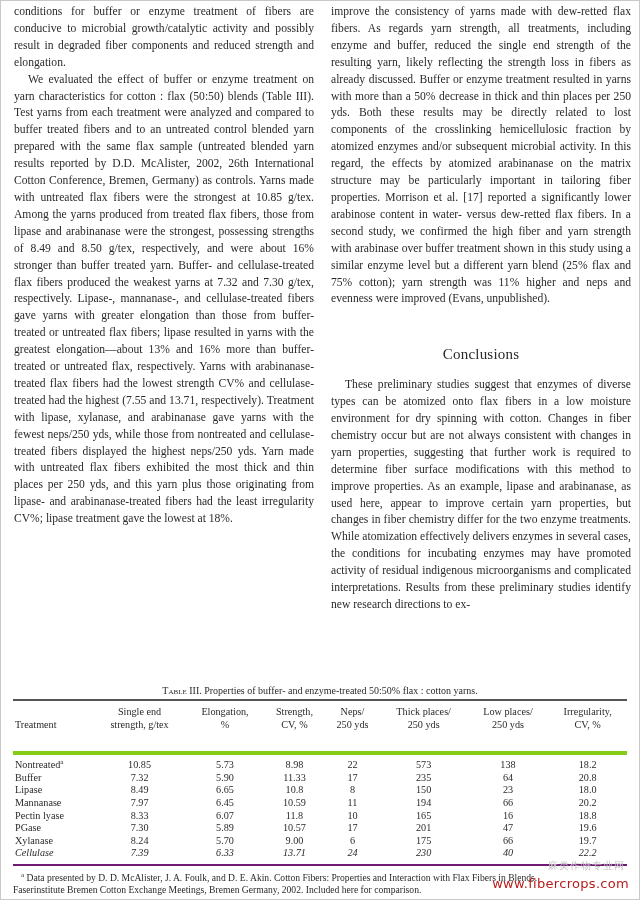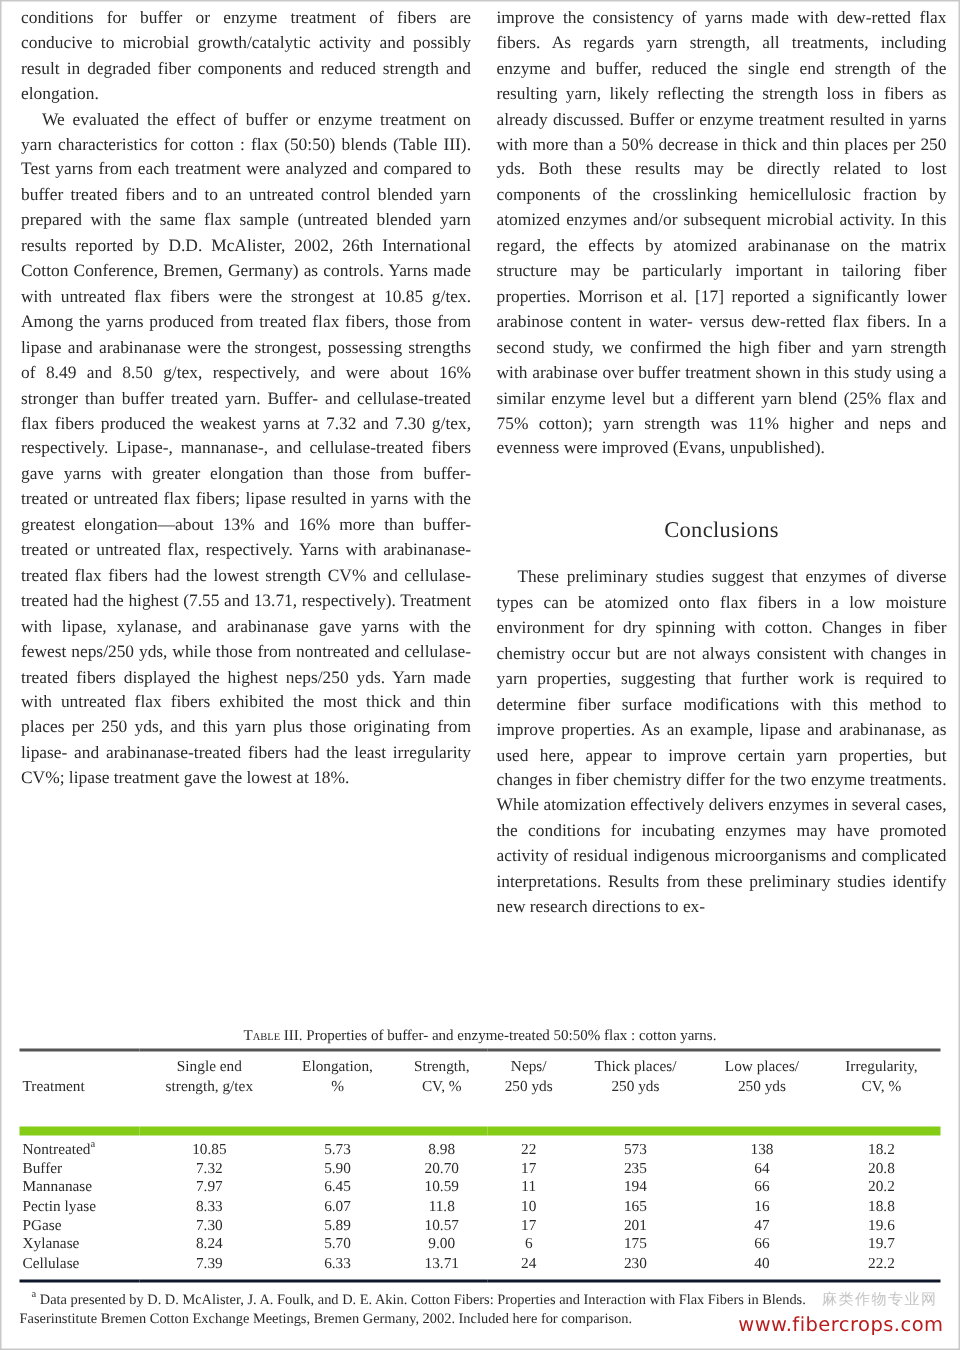--- a/index.html
+++ b/index.html
@@ -27,26 +27,26 @@
     }
     .table-wrap {
       position: absolute; left: 12px; top: 684px; width: 614px;
     }
     .caption {
       text-align: center; font-size: 10px; margin-bottom: 3px;
     }
     .caption .sc { font-variant: small-caps; }
     table { width: 100%; border-collapse: collapse; font-size: 10.2px; line-height: 12.6px; }
     thead tr.top td { border-top: 2px solid #555; height: 0; padding: 0; }
-    th { font-weight: normal; padding: 5px 2px 20px 2px; vertical-align: bottom; text-align: center; border-bottom: 6px solid #84cc16; }
+    th { font-weight: normal; padding: 5px 2px 20px 2px; vertical-align: bottom; text-align: center; border-bottom: 4px solid #84cc16; }
     th:first-child { text-align: left; }
     tbody td { text-align: center; padding: 0 2px; }
     tbody tr:first-child td { padding-top: 4px; }
     tbody td:first-child { text-align: left; }
-    tbody tr:last-child td { padding-bottom: 4px; border-bottom: 2px solid #0f172a; }
+    tbody tr:last-child td { padding-bottom: 4px; border-bottom: 2px solid #701a75; font-style: italic; }
     .footnote { font-size: 9.6px; line-height: 12.4px; margin-top: 6px; text-indent: 8px; width: 540px; }
     sup { font-size: 7px; line-height: 0; }
     .watermark {
       position: absolute; right: 10px; bottom: 8px; font-family: "DejaVu Sans", sans-serif;
       font-size: 13px; color: #b91c1c; letter-spacing: 0.3px;
     }
     .watermark-top {
       position: absolute; right: 14px; bottom: 26px; font-family: "DejaVu Sans", sans-serif;
       font-size: 10px; color: #c4c4c4; letter-spacing: 1px;
     }
@@ -96,25 +96,35 @@
             <td>8.98</td>
             <td>22</td>
             <td>573</td>
             <td>138</td>
             <td>18.2</td>
           </tr>
           <tr>
             <td><span>Buffer</span></td>
             <td>7.32</td>
             <td>5.90</td>
-            <td>20.70</td>
+            <td>11.33</td>
             <td>17</td>
             <td>235</td>
             <td>64</td>
             <td>20.8</td>
+          </tr>
+          <tr>
+            <td><span>Lipase</span></td>
+            <td>8.49</td>
+            <td>6.65</td>
+            <td>10.8</td>
+            <td>8</td>
+            <td>150</td>
+            <td>23</td>
+            <td>18.0</td>
           </tr>
           <tr>
             <td><span>Mannanase</span></td>
             <td>7.97</td>
             <td>6.45</td>
             <td>10.59</td>
             <td>11</td>
             <td>194</td>
             <td>66</td>
             <td>20.2</td>

